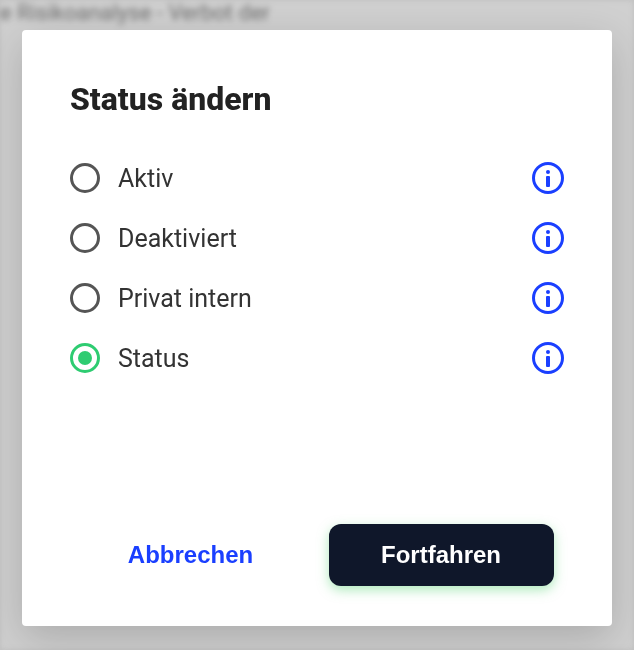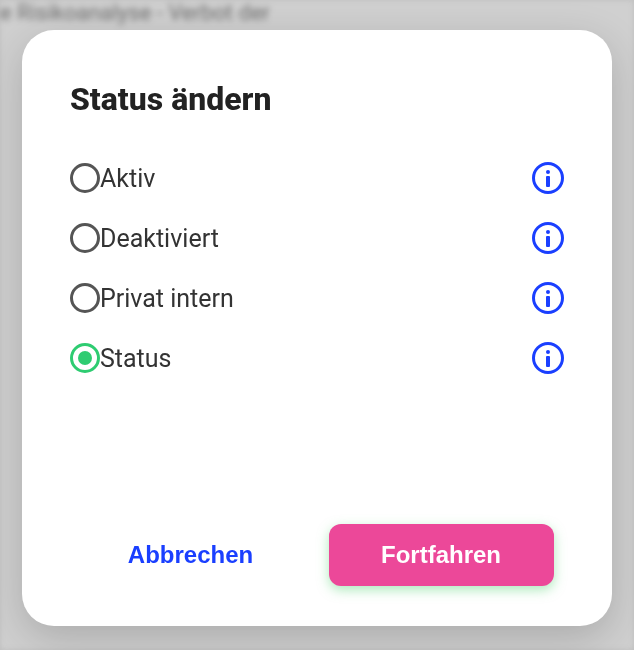--- a/index.html
+++ b/index.html
@@ -32,41 +32,42 @@
       inset: 0;
       background: rgba(0,0,0,0.15);
     }
     .modal {
       position: absolute;
       left: 22px;
       top: 30px;
       width: 590px;
       height: 596px;
       background: #ffffff;
-      border-radius: 32px;
+      border-radius: 4px;
       box-shadow: 0 12px 40px rgba(0,0,0,0.18);
       padding: 50px 48px 40px 48px;
       display: flex;
       flex-direction: column;
     }
     .modal-title {
       font-size: 32px;
       font-weight: 800;
       color: #222;
       margin-bottom: 44px;
     }
     .radio-list {
       display: flex;
       flex-direction: column;
       gap: 28px;
       flex: 1;
     }
     .radio-row {
       display: flex;
       align-items: center;
+      gap: 18px;
     }
     .radio {
       width: 30px;
       height: 30px;
       border-radius: 50%;
       border: 3px solid #555;
       flex-shrink: 0;
       position: relative;
       cursor: pointer;
     }
@@ -121,21 +122,21 @@
       display: flex;
       align-items: center;
       justify-content: center;
     }
     .btn-cancel {
       background: transparent;
       color: #1a3fff;
       width: 220px;
     }
     .btn-primary {
-      background: #ec4899;
+      background: #0f172a;
       color: #ffffff;
       width: 225px;
       box-shadow: 0 4px 12px rgba(93, 214, 122, 0.5);
     }
   </style>
 </head>
 <body>
 
 <div class="backdrop">
   <div class="backdrop-text" style="top:0; left:0;">e Risikoanalyse - Verbot der</div>

